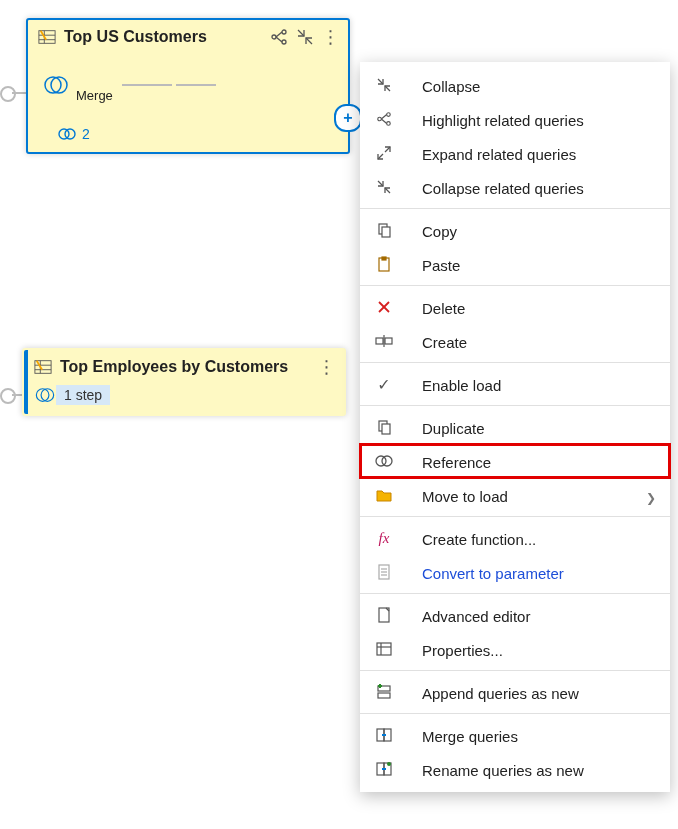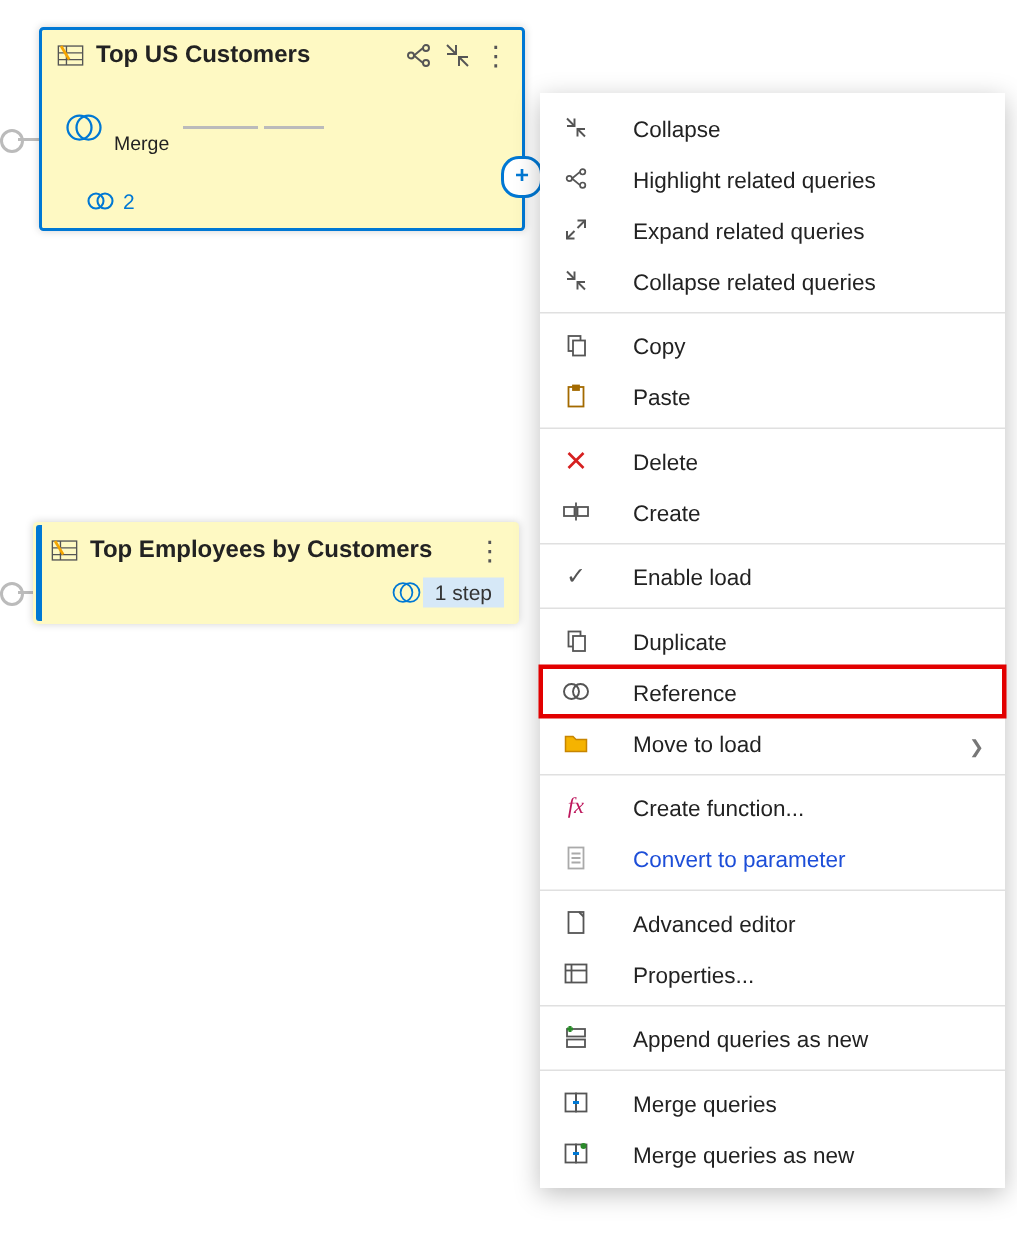--- a/index.html
+++ b/index.html
@@ -13,21 +13,21 @@
   .hdr-ico{width:18px;height:18px;cursor:pointer;display:flex;align-items:center;justify-content:center;font-size:18px;color:#555}
   .node-body{display:flex;align-items:center;gap:4px;padding:0 10px 6px 10px;height:70px}
   .step{display:flex;flex-direction:row;align-items:flex-end;gap:2px;width:80px}
   .step-ico{width:36px;height:36px;display:flex;align-items:center;justify-content:center;border-radius:3px}
   .step-ico.sel{border:2px solid #0078d4;background:#fff}
   .step-label{font-size:13px}
   .step-line{height:2px;width:50px;background:#bbb}
   .add-btn{width:24px;height:24px;border-radius:12px;border:2px solid #0078d4;display:flex;align-items:center;justify-content:center;color:#0078d4;font-weight:700;font-size:16px;position:absolute;right:-14px;top:84px;background:#fff;cursor:pointer}
   .node-footer{display:flex;align-items:center;gap:6px;padding:0 0 10px 30px;color:#0078d4;font-size:14px}
 
-  .node2-body{display:flex;align-items:center;padding:4px 8px 8px 10px;justify-content:flex-end}
+  .node2-body{display:flex;align-items:center;padding:4px 8px 8px 10px;justify-content:flex-start}
   .stepcount{background:#d6e8f7;padding:2px 8px;font-size:14px;color:#333}
   .accent{position:absolute;left:0;top:0;width:4px;height:100%;background:#0078d4;border-radius:2px 0 0 2px}
   .ellipsis{font-size:18px;color:#555;cursor:pointer;letter-spacing:1px}
 
   
   .branch-dot{position:absolute;width:12px;height:12px;border:2px solid #bbb;border-radius:8px;background:#fff}
   .branch-line{position:absolute;height:2px;background:#bbb}
 
   
   .menu{position:absolute;background:#fff;box-shadow:0 4px 16px rgba(0,0,0,.25);padding:6px 0;width:310px}
@@ -330,18 +330,18 @@
     </div>
     <div class="menu-item">
       <span class="ico">
           <svg width="16" height="16" viewBox="0 0 16 16" fill="none" stroke="#555" stroke-width="1.2">
             <rect x="1" y="2" width="7" height="12"></rect>
             <rect x="8" y="2" width="7" height="12"></rect>
             <line x1="6" y1="8" x2="10" y2="8" stroke="#0078d4" stroke-width="2"></line>
             <circle cx="13" cy="3" r="2" fill="#2a8a2a" stroke="none"></circle>
           </svg>
         </span>
-      <span>Merge queries as new</span>
+      <span>Rename queries as new</span>
     </div>
 
   </div>
 
 </div>
 
 </body></html>

